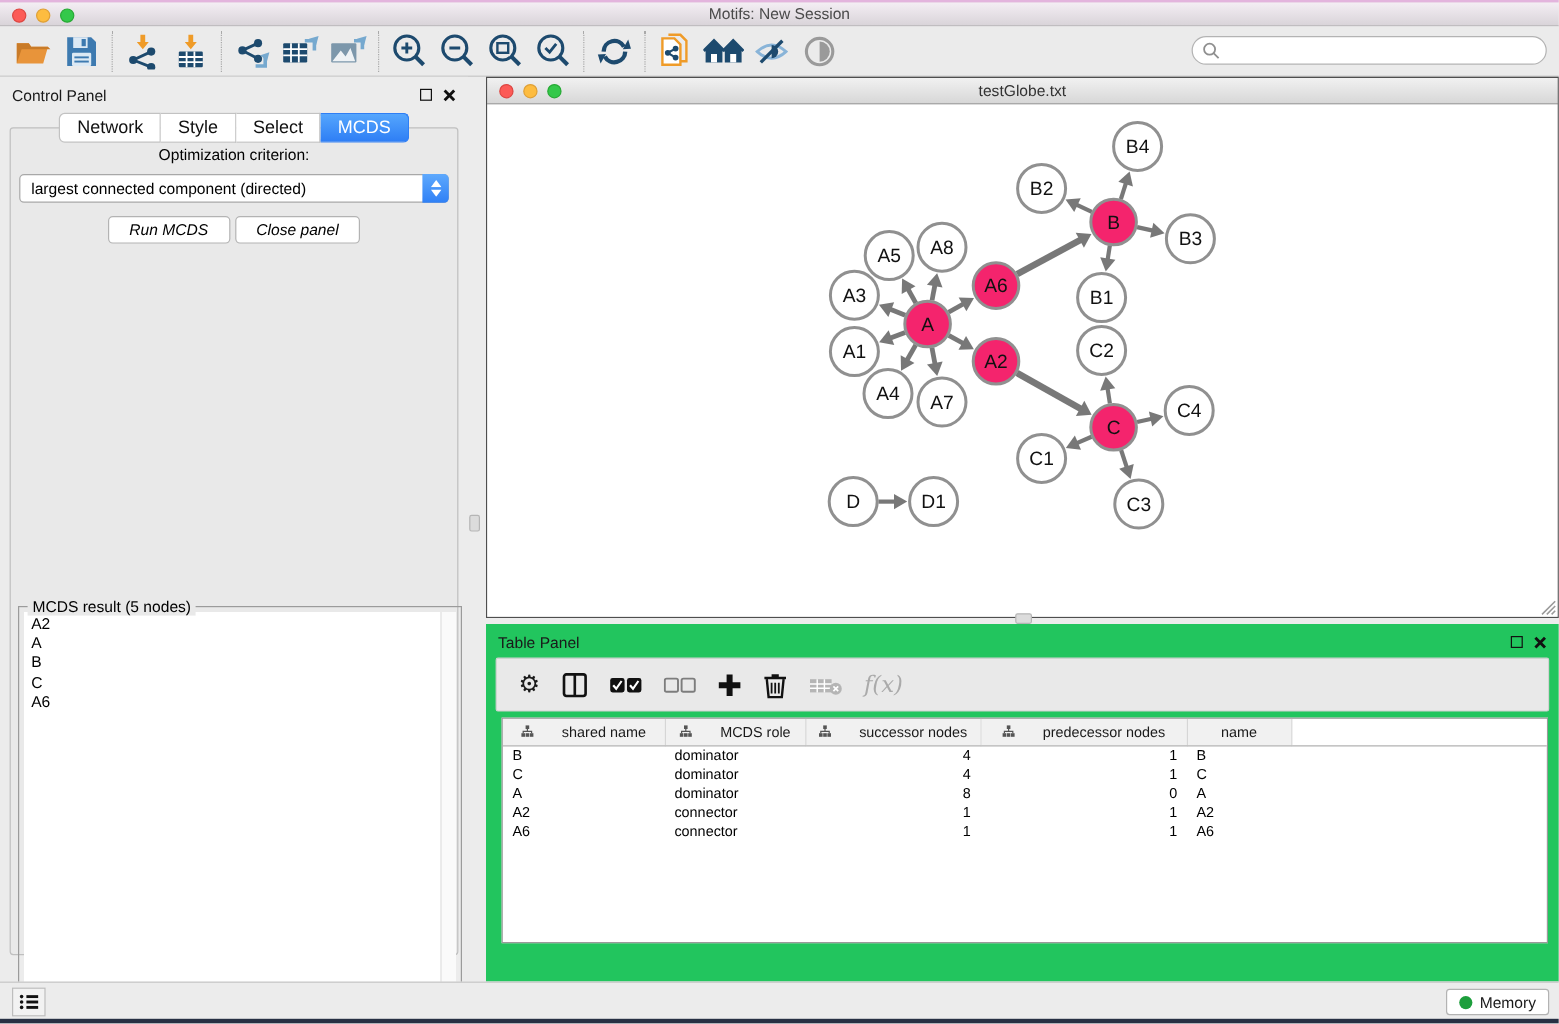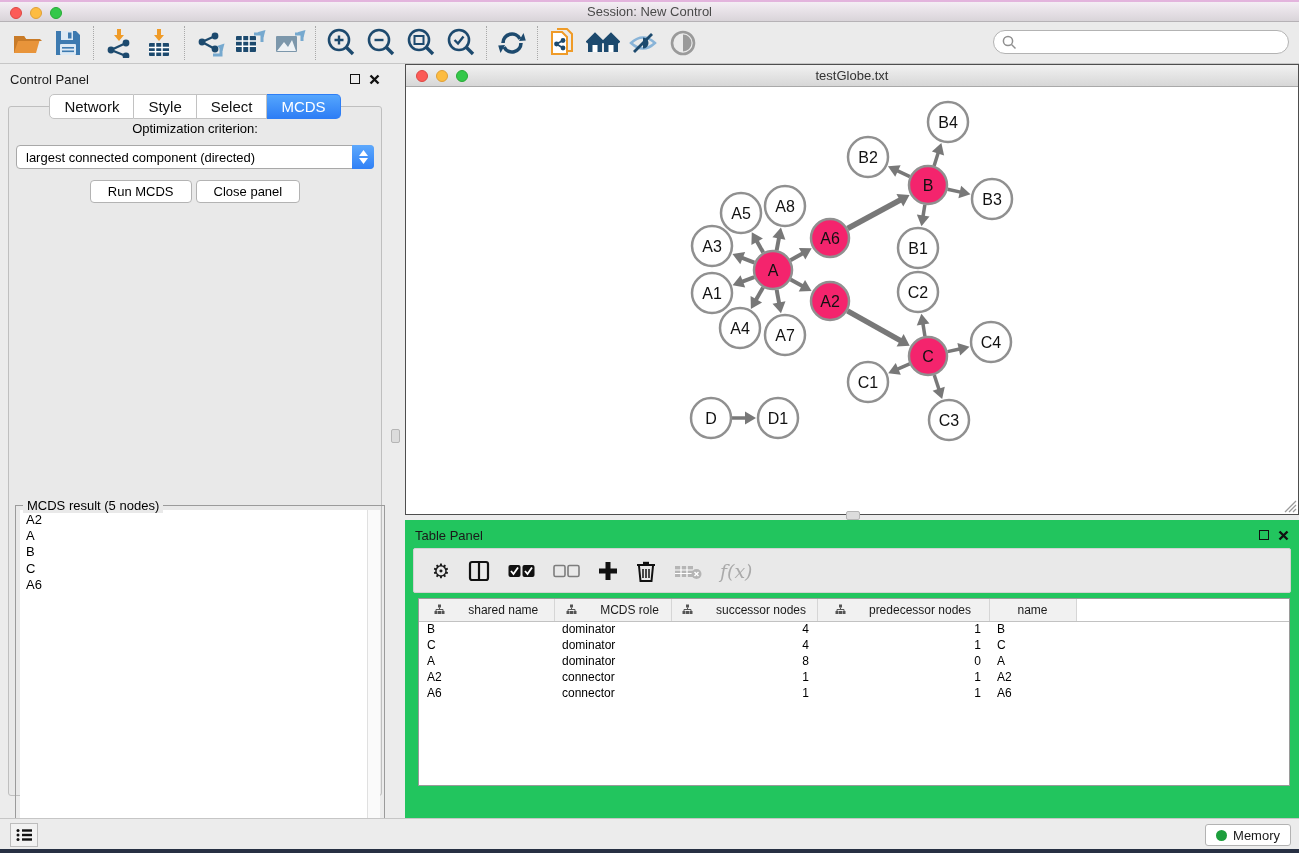--- a/index.html
+++ b/index.html
@@ -38,21 +38,21 @@
   .seg-tab.active { background:linear-gradient(#55a6fd,#2e7ef5); border-color:#2e7ef5; color:#fff; }
   .cp-inner { position:absolute; left:8px; top:42px; width:374px; height:690px;
     background:#e9e9e9; border:1px solid #bfbfbf; border-radius:3px; }
   .opt-label { text-align:center; margin-top:14px; font-size:13px; color:#000; }
   .select { margin:9px auto 0; width:358px; height:24px; background:#fff; border:1px solid #a8a8a8;
     border-radius:4px; display:flex; align-items:center; position:relative; }
   .select .sel-text { padding-left:9px; font-size:13px; color:#000; }
   .select .stepper { position:absolute; right:-1px; top:-1px; width:22px; height:24px;
     background:linear-gradient(#5ea9fd,#2f80f6); border-radius:0 4px 4px 0; display:flex; flex-direction:column;
     align-items:center; justify-content:center; gap:2px; }
-  .btn-row { display:flex; justify-content:center; gap:4px; margin-top:11px; }
+  .btn-row { display:flex; justify-content:center; gap:4px; margin-top:11px;font-style:italic; }
   .pushbtn { background:#fff; border:1px solid #b3b3b3; border-radius:4px; height:23px; padding:0 17px;
     font-size:13px; color:#000; display:flex; align-items:center; }
   .mcds-group { position:absolute; left:6px; top:391px; width:370px; height:345px; }
   .group-border { position:absolute; left:0; top:7px; right:0; bottom:0; border:1px solid #9b9b9b; }
   .group-legend { position:absolute; left:8px; top:0; background:#e9e9e9; padding:0 4px; font-size:13px; color:#000; z-index:1;}
   .mcds-list { position:absolute; left:5px; top:12px; right:5px; bottom:5px; background:#fff; display:flex; }
   .mcds-items { flex:1; padding:2px 0 0 6px; font-size:13px; line-height:16.2px; color:#000; }
   .mcds-scroll { width:13px; background:#fafafa; border-left:1px solid #e0e0e0; }
 
   
@@ -97,21 +97,21 @@
 </style>
 </head>
 <body>
 
 <div class="titlebar">
   <div class="lights">
     <div class="light red"></div>
     <div class="light yellow"></div>
     <div class="light green"></div>
   </div>
-  <div class="title">Session: New Control</div>
+  <div class="title">Motifs: New Session</div>
 </div>
 
 <div class="toolbar">
   <span class="tbtn">
     <svg width="32" height="28" viewBox="0 0 32 28">
       <path d="M2 7 L12 7 L14 10 L28 10 L24 24 L2 24 Z" fill="#e8943a"></path>
       <path d="M2 7 L2 24 L6 12 L30 12 L28 10 L14 10 L12 7 Z" fill="#c97b28"></path>
     </svg>
   </span>
   <span class="tbtn">

